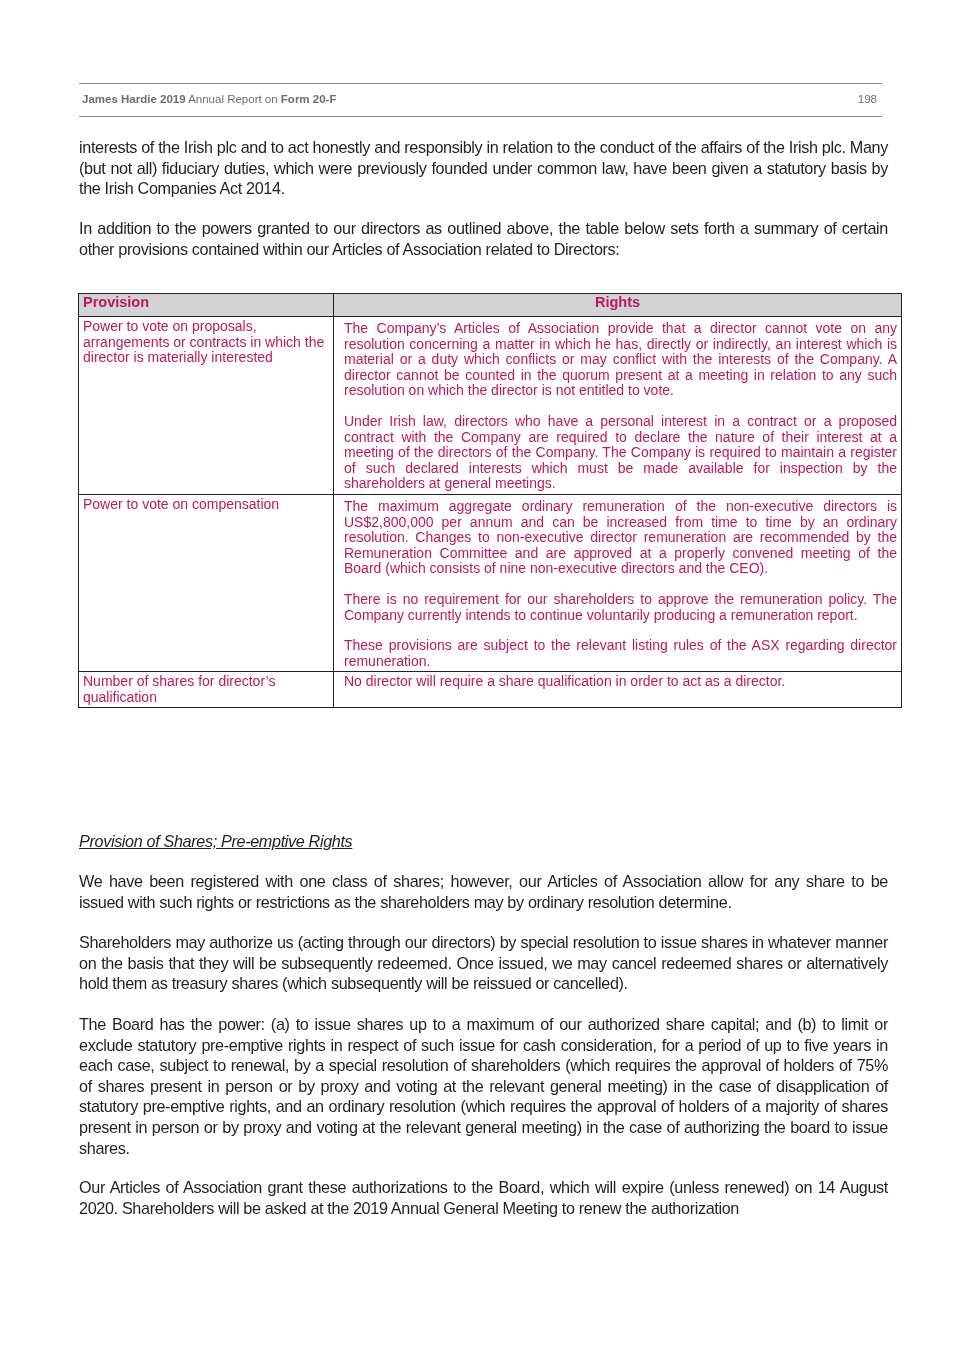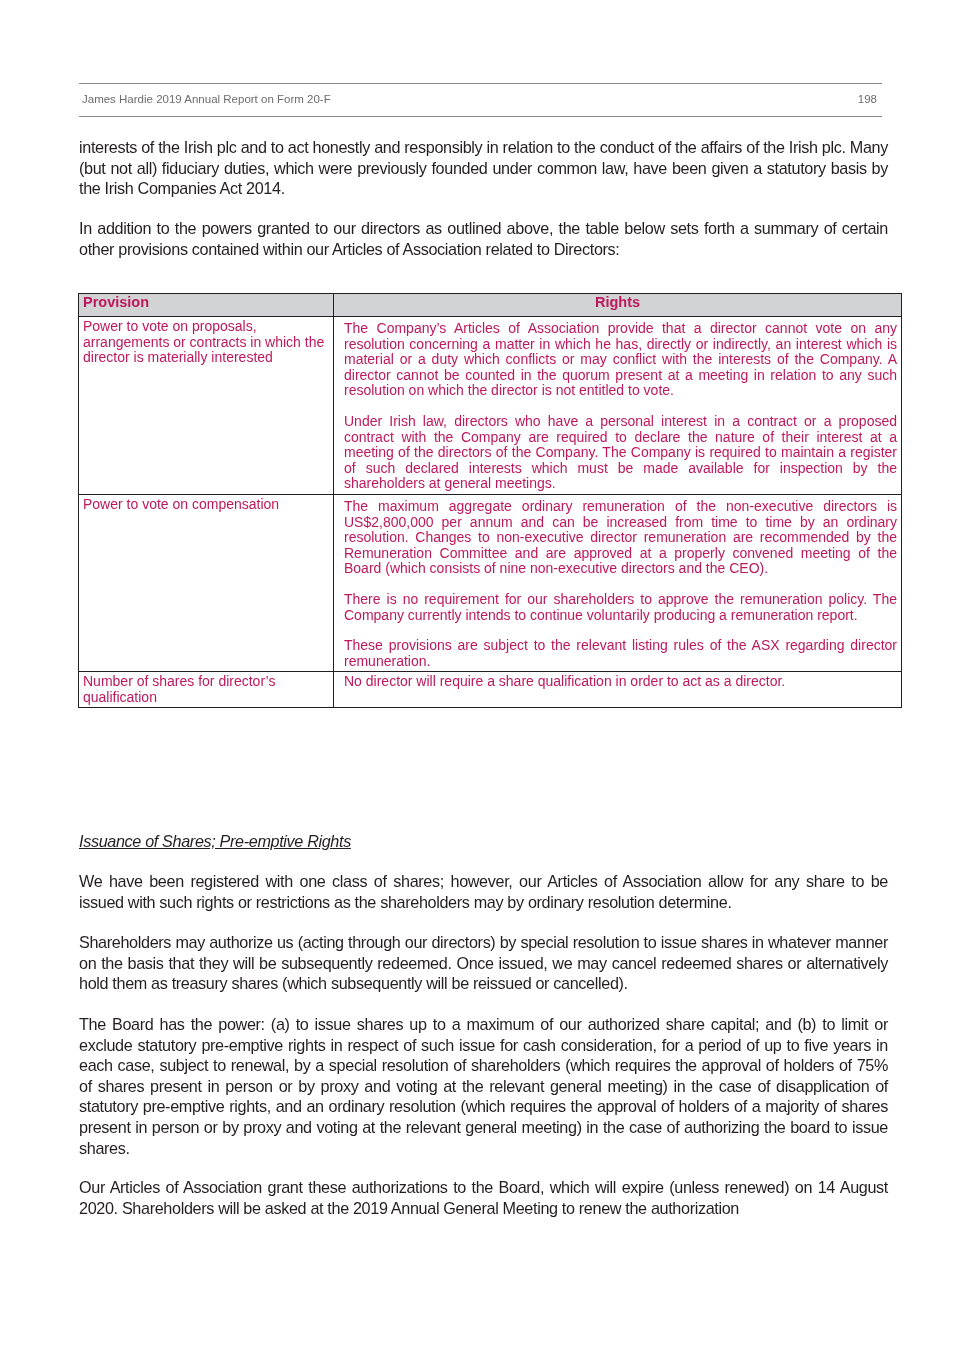--- a/index.html
+++ b/index.html
@@ -4,21 +4,21 @@
   <style>
     html, body { margin: 0; padding: 0; background: #ffffff; }
     body { width: 965px; height: 1365px; position: relative; overflow: hidden; color: #231f20; }
     .page-header {
       position: absolute; left: 79px; top: 83px; width: 803px; height: 34px;
       border-top: 1.5px solid #8a8a8a; border-bottom: 1.5px solid #8a8a8a;
       font-family: "Liberation Sans", sans-serif; font-size: 11.5px; color: #6d6d6d;
       box-sizing: border-box;
     }
     .page-header .left { position: absolute; left: 3px; top: 9px; }
-    .page-header .left b { font-weight: normal; }
+    .page-header .left b { font-weight: bold; }
     .page-header .right { position: absolute; right: 5px; top: 9px; }
     .body-text {
       position: absolute; left: 79px; width: 809px;
       font-family: "Liberation Sans", sans-serif; font-size: 16.2px; line-height: 20.6px;
       text-align: justify; color: #231f20; letter-spacing: -0.35px; font-stretch: condensed;
     }
     .p1 { top: 137px; }
     .p2 { top: 218px; }
     .heading-u { top: 831px; font-style: italic; text-decoration: underline; text-align: left; }
     .p3 { top: 871px; }
@@ -76,17 +76,17 @@
     </tr>
     <tr class="short">
       <td class="c1">Number of shares for director’s qualification</td>
       <td class="c2">
         <p>No director will require a share qualification in order to act as a director.</p>
       </td>
     </tr>
   </tbody>
 </table>
 
-<div class="body-text heading-u">Issuance of Shares; Pre-emptive Rights</div>
+<div class="body-text heading-u">Provision of Shares; Pre-emptive Rights</div>
 <div class="body-text p3">We have been registered with one class of shares; however, our Articles of Association allow for any share to be issued with such rights or restrictions as the shareholders may by ordinary resolution determine.</div>
 <div class="body-text p4">Shareholders may authorize us (acting through our directors) by special resolution to issue shares in whatever manner on the basis that they will be subsequently redeemed. Once issued, we may cancel redeemed shares or alternatively hold them as treasury shares (which subsequently will be reissued or cancelled).</div>
 <div class="body-text p5">The Board has the power: (a) to issue shares up to a maximum of our authorized share capital; and (b) to limit or exclude statutory pre-emptive rights in respect of such issue for cash consideration, for a period of up to five years in each case, subject to renewal, by a special resolution of shareholders (which requires the approval of holders of 75% of shares present in person or by proxy and voting at the relevant general meeting) in the case of disapplication of statutory pre-emptive rights, and an ordinary resolution (which requires the approval of holders of a majority of shares present in person or by proxy and voting at the relevant general meeting) in the case of authorizing the board to issue shares.</div>
 <div class="body-text p6">Our Articles of Association grant these authorizations to the Board, which will expire (unless renewed) on 14 August 2020.  Shareholders will be asked at the 2019 Annual General Meeting to renew the authorization</div>
 
 </body></html>

